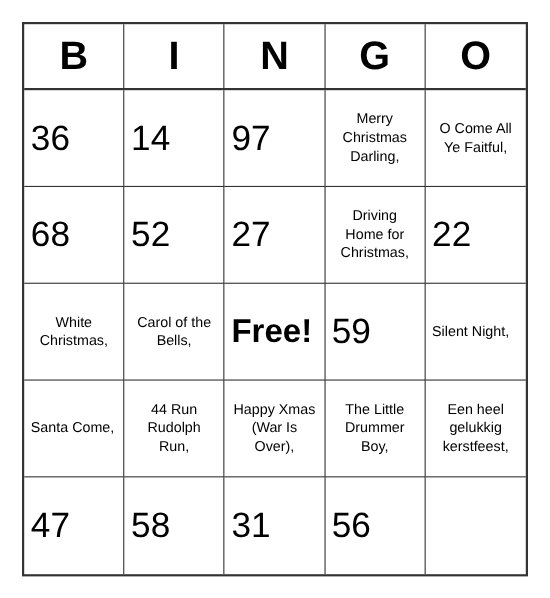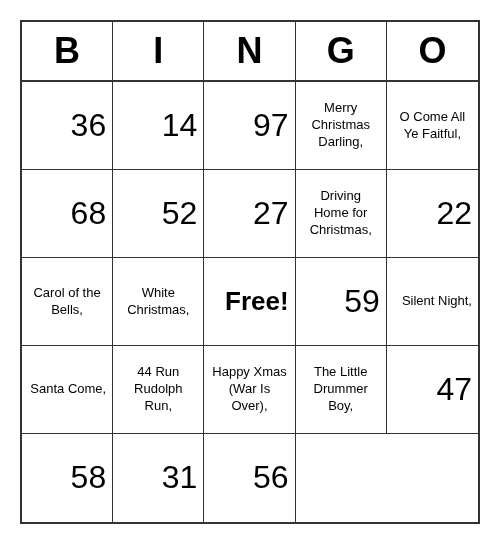--- a/index.html
+++ b/index.html
@@ -35,42 +35,42 @@
       display: grid;
       grid-template-columns: repeat(5, 1fr);
       grid-template-rows: repeat(5, 1fr);
     }
     .bingo-cell {
       border-right: 1px solid #333;
       border-bottom: 1px solid #333;
       min-height: 88px;
       display: flex;
       align-items: center;
-      justify-content: flex-end;
+      justify-content: flex-start;
       text-align: center;
       padding: 6px;
       font-size: 14px;
       line-height: 1.3;
     }
     .bingo-cell:nth-child(5n) {
       border-right: none;
     }
     .bingo-cell:nth-child(n+21) {
       border-bottom: none;
     }
     .bingo-cell .number {
       font-size: 32px;
       font-weight: normal;
     }
     .bingo-cell .text {
       font-size: 13px;
       line-height: 1.3;
     }
     .bingo-cell.free .number {
-      font-size: 26px;
+      font-size: 30px;
       font-weight: bold;
     }
   </style>
 </head>
 <body>
 
 <div class="bingo-card">
   <div class="bingo-header">
   <div class="bingo-header-cell">B</div>
       <div class="bingo-header-cell">I</div>
@@ -103,24 +103,24 @@
       <div class="bingo-cell">
         <span class="number">27</span>
       </div>
       <div class="bingo-cell">
         <span class="text">Driving Home for Christmas,</span>
       </div>
       <div class="bingo-cell">
         <span class="number">22</span>
       </div>
       <div class="bingo-cell">
-        <span class="text">Carol of the Bells,</span>
+        <span class="text">White Christmas,</span>
       </div>
       <div class="bingo-cell">
-        <span class="text">White Christmas,</span>
+        <span class="text">Carol of the Bells,</span>
       </div>
       <div class="bingo-cell free">
         <span class="number">Free!</span>
       </div>
       <div class="bingo-cell">
         <span class="number">59</span>
       </div>
       <div class="bingo-cell">
         <span class="text">Silent Night,</span>
       </div>
@@ -130,20 +130,23 @@
       <div class="bingo-cell">
         <span class="text">44 Run Rudolph Run,</span>
       </div>
       <div class="bingo-cell">
         <span class="text">Happy Xmas (War Is Over),</span>
       </div>
       <div class="bingo-cell">
         <span class="text">The Little Drummer Boy,</span>
       </div>
       <div class="bingo-cell">
+        <span class="text">Een heel gelukkig kerstfeest,</span>
+      </div>
+      <div class="bingo-cell">
         <span class="number">47</span>
       </div>
       <div class="bingo-cell">
         <span class="number">58</span>
       </div>
       <div class="bingo-cell">
         <span class="number">31</span>
       </div>
       <div class="bingo-cell">
         <span class="number">56</span>

